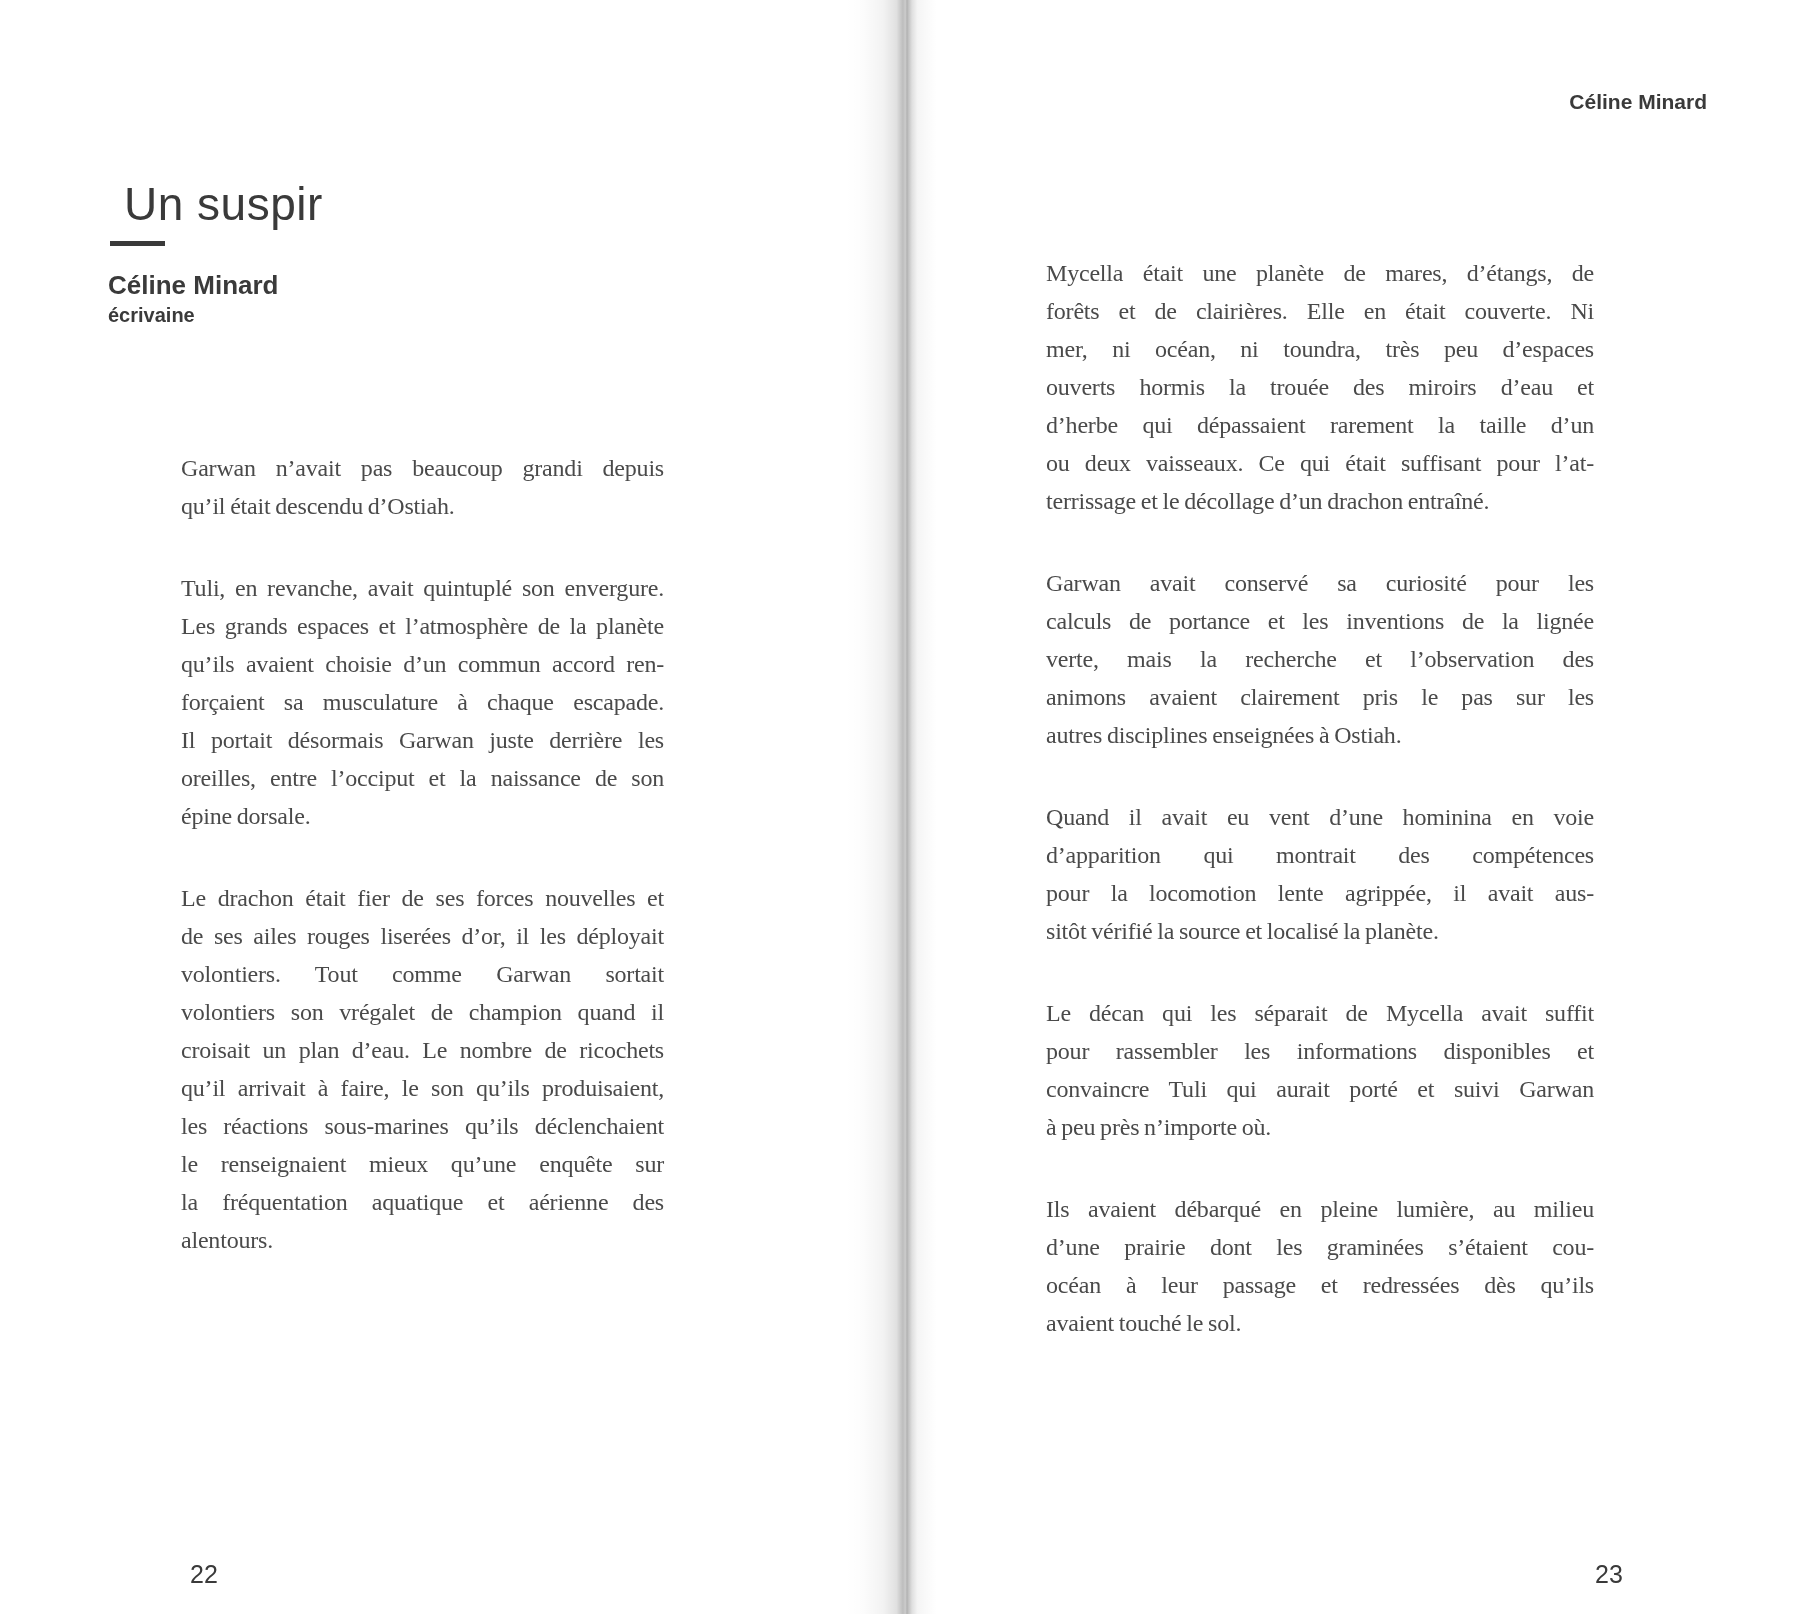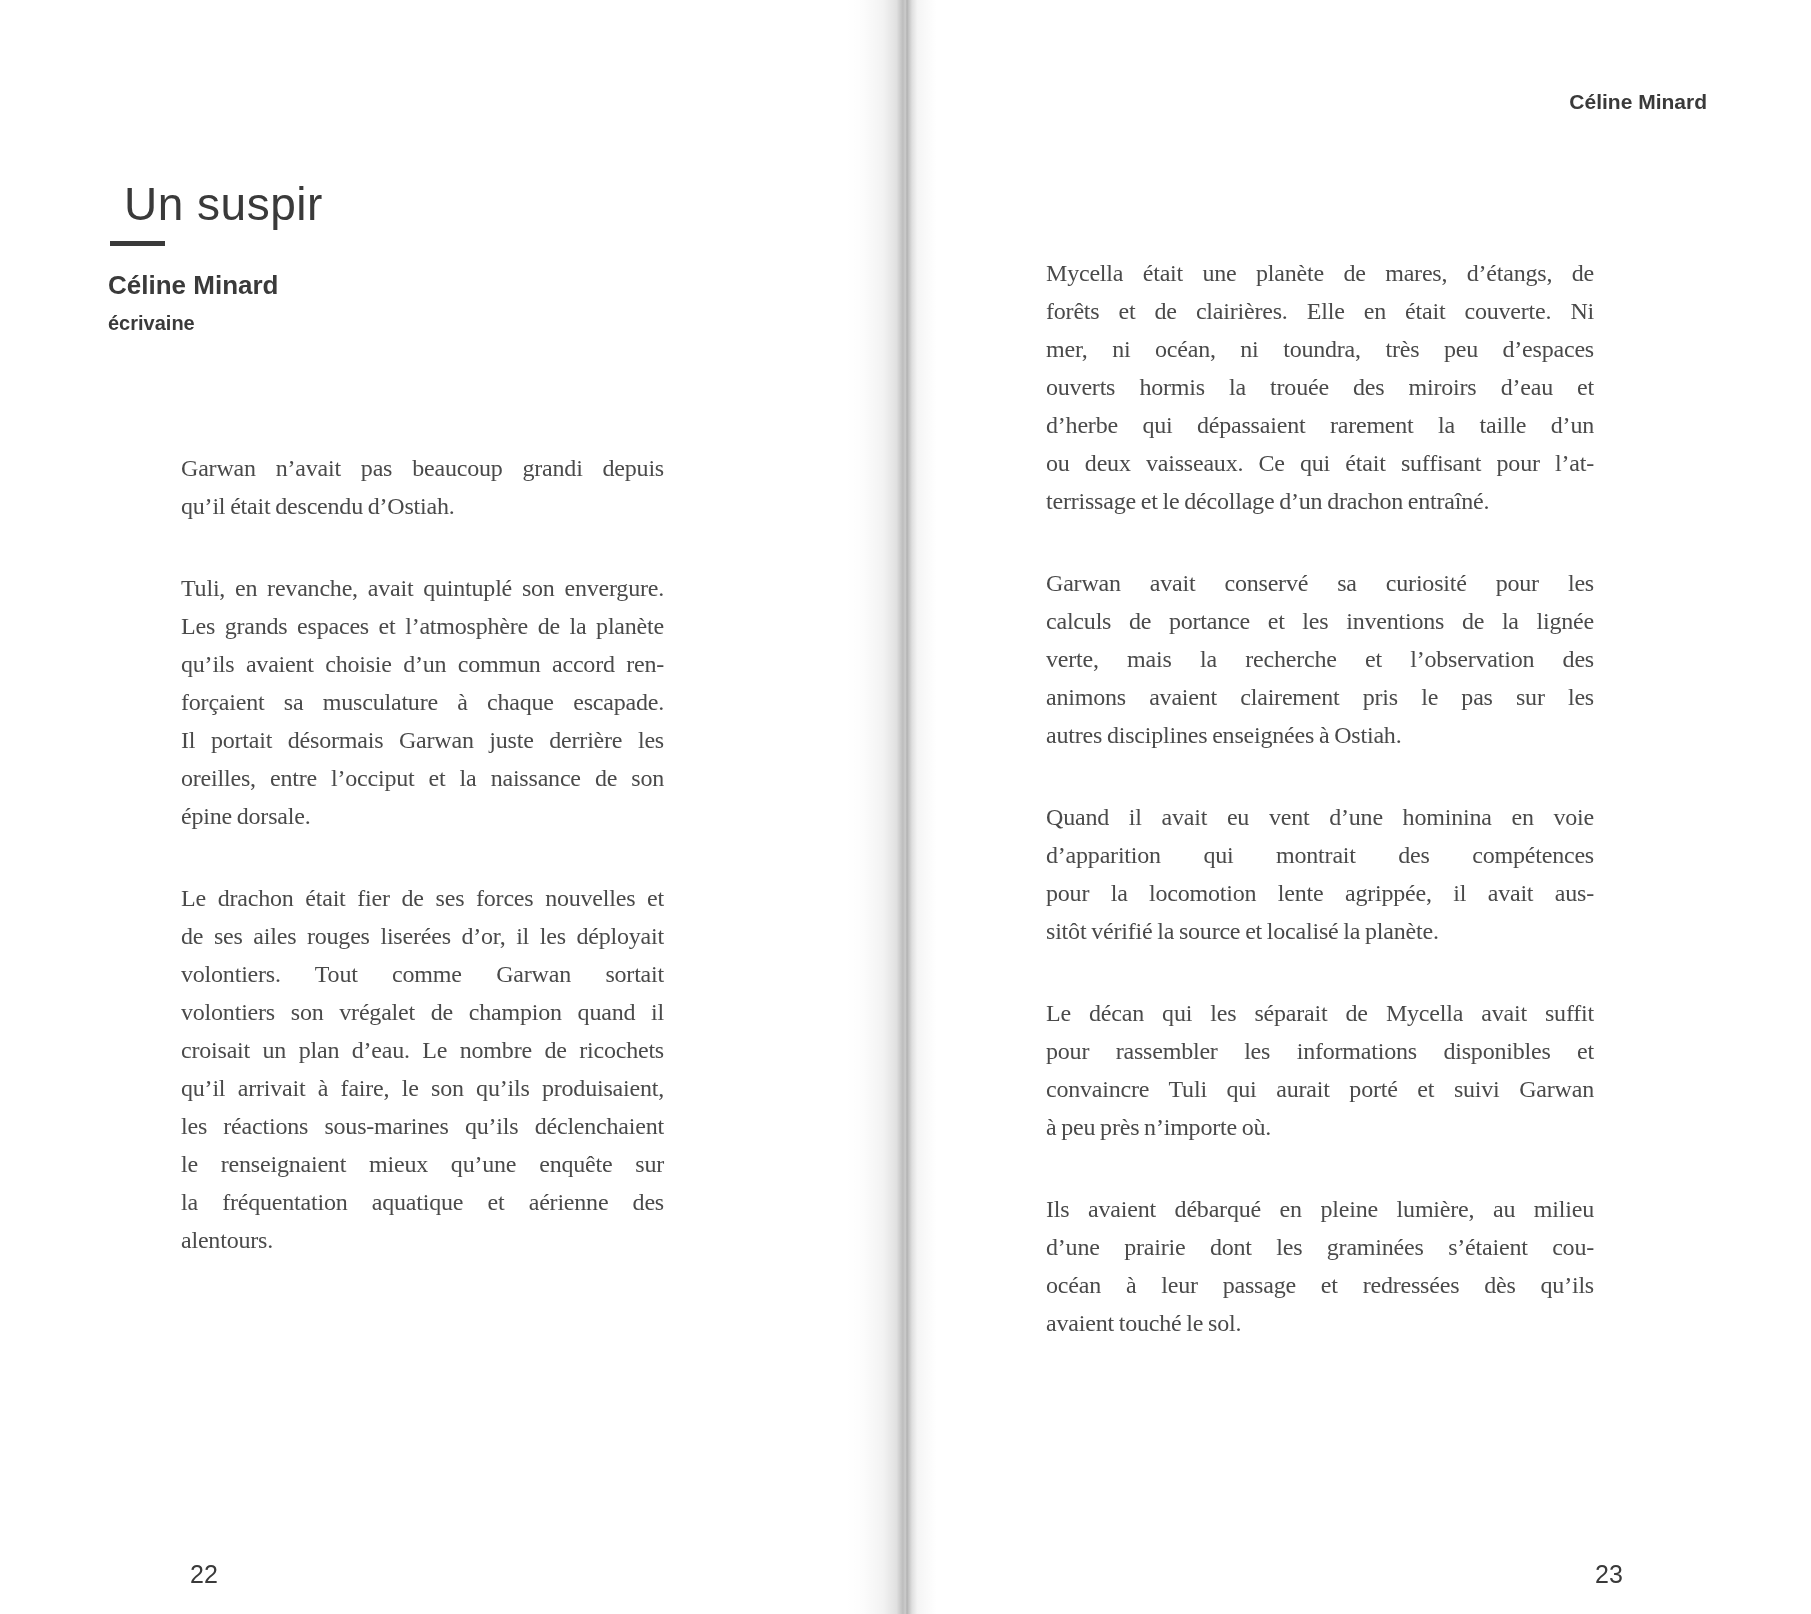--- a/index.html
+++ b/index.html
@@ -60,21 +60,21 @@
   .author {
     position: absolute;
     left: 108px;
     top: 270px;
     font-size: 26px;
     font-weight: 700;
   }
   .author-role {
     position: absolute;
     left: 108px;
-    top: 312px;
+    top: 304px;
     font-size: 20px;
     font-weight: 700;
   }
   .running-head {
     position: absolute;
     right: 104px;
     top: 90px;
     font-size: 21px;
     font-weight: 700;
     text-align: right;

